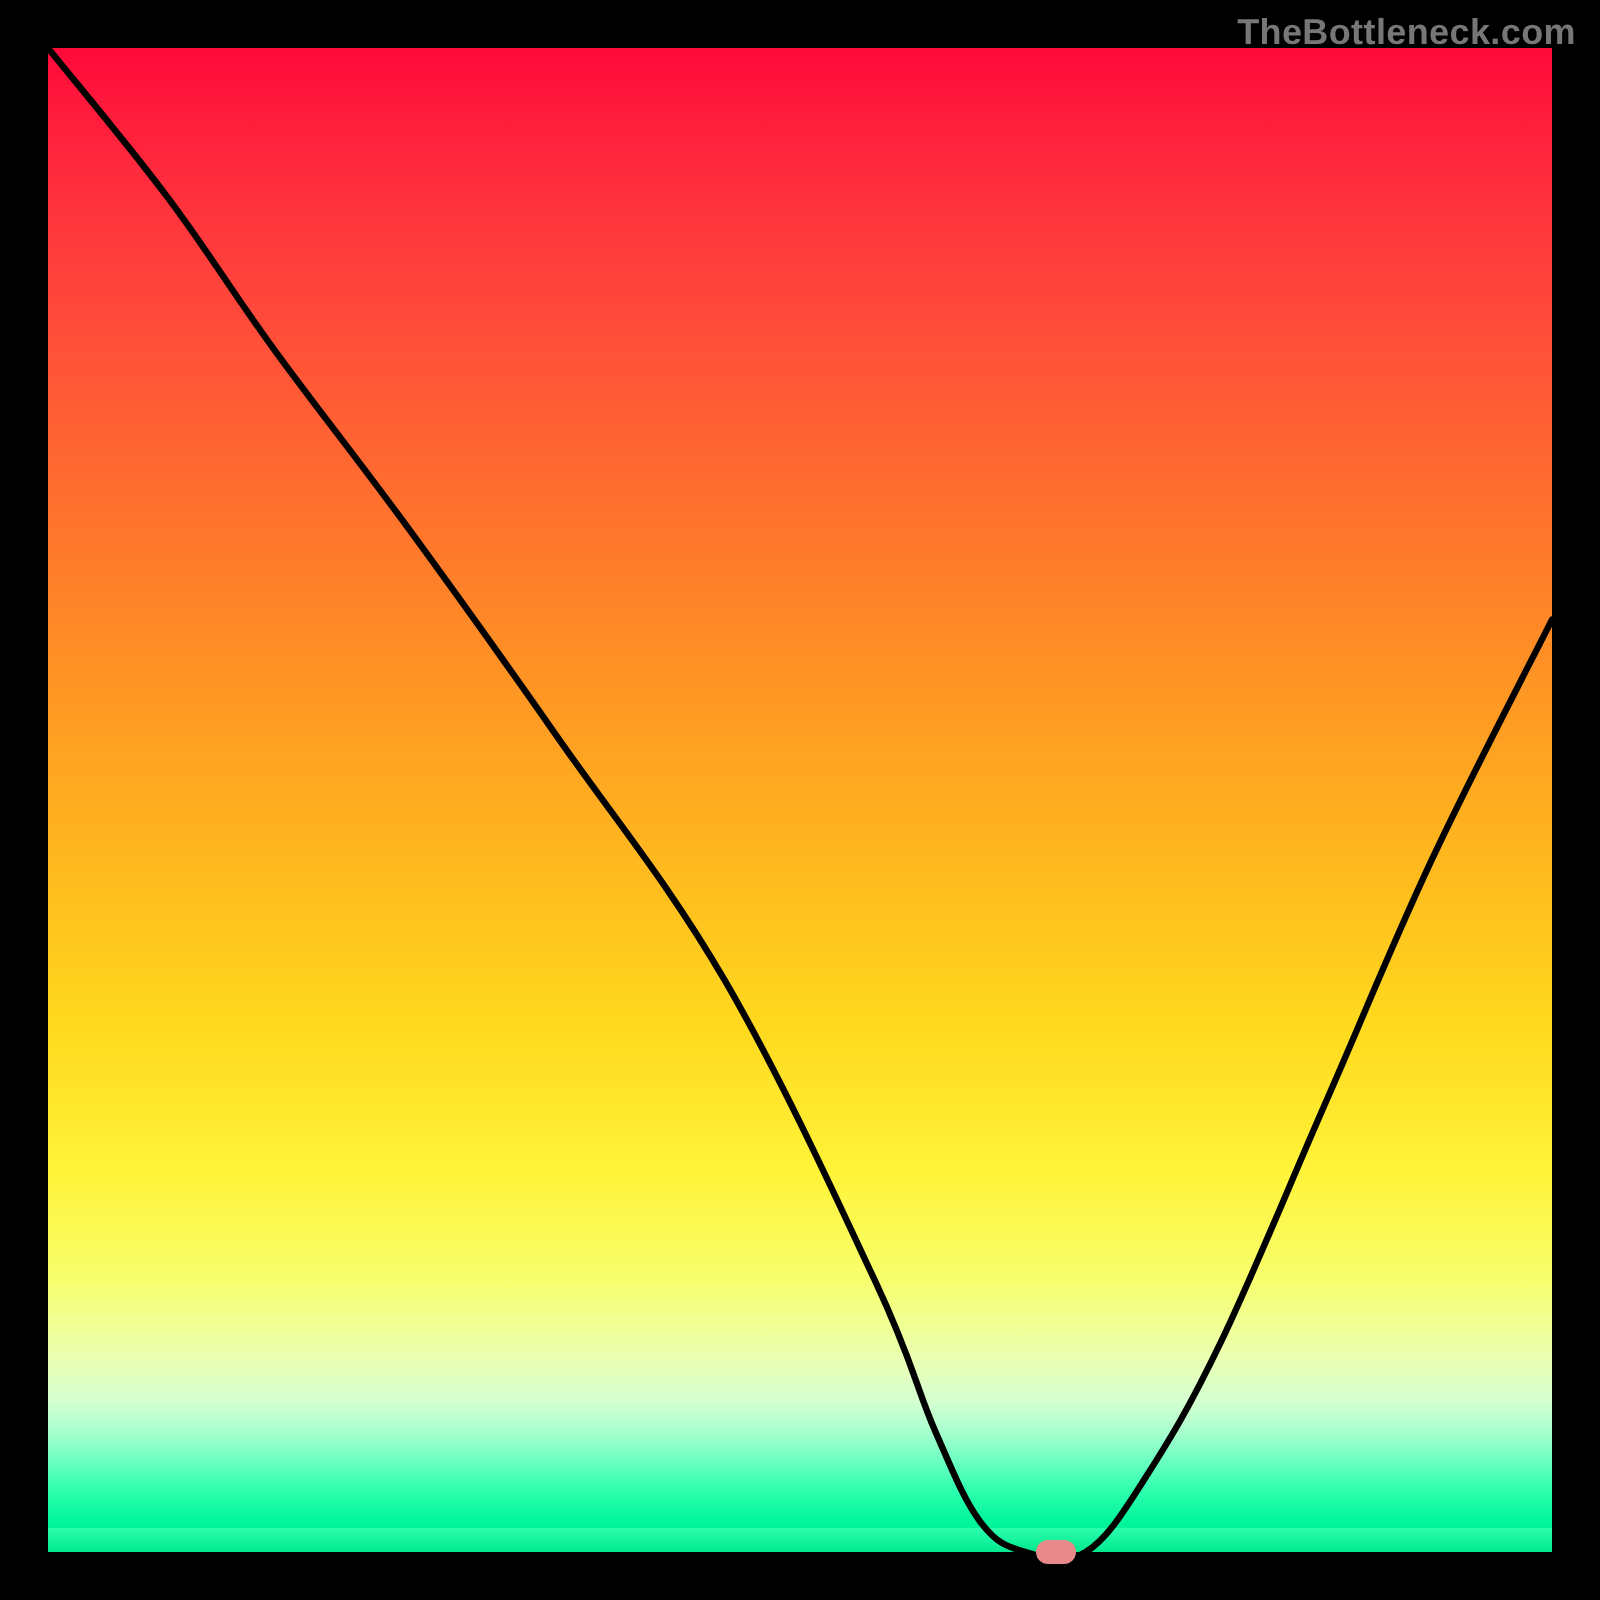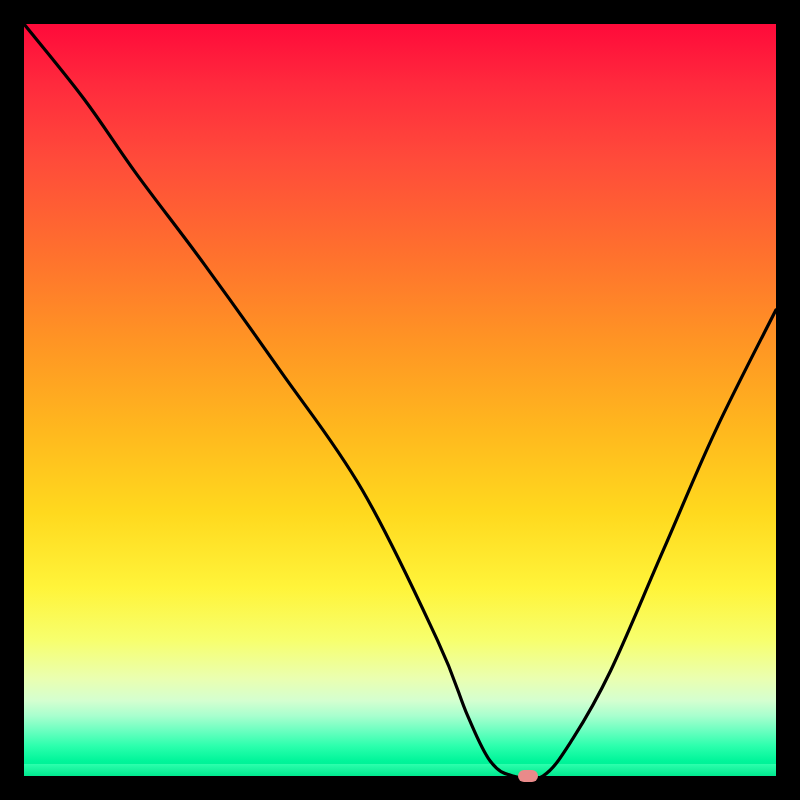--- a/index.html
+++ b/index.html
@@ -86,13 +86,14 @@
   <div class="plot-area">
     <div class="green-strip"></div>
 
     <svg class="curve" viewBox="0 0 752 752" preserveAspectRatio="none">
       <path id="curve-path" d="M 0.0 0.0 C 10.8 13.5, 39.9 48.1, 60.2 75.2 C 80.5 102.3, 91.1 120.6, 112.8 150.4 C 134.5 180.2, 154.8 205.4, 180.5 240.6 C 206.2 275.8, 227.3 305.3, 255.7 345.9 C 284.1 386.5, 310.0 417.5, 338.4 466.2 C 366.8 515.0, 394.6 576.0, 413.6 616.6 C 432.6 657.2, 434.2 670.2, 443.7 691.8 C 453.2 713.5, 458.1 726.1, 466.2 737.0 C 474.4 747.8, 479.3 749.3, 488.8 752.0 C 498.3 754.7, 508.1 758.8, 518.9 752.0 C 529.7 745.2, 536.8 733.4, 549.0 714.4 C 561.1 695.4, 570.3 680.6, 586.6 646.7 C 602.8 612.9, 620.2 569.7, 639.2 526.4 C 658.2 483.1, 671.5 449.4, 691.8 406.1 C 712.1 362.8, 741.2 307.4, 752.0 285.8" fill="none" stroke="#000" stroke-width="3.2" stroke-linejoin="round" stroke-linecap="round"></path>
     </svg>
 
     <div id="marker" class="marker" style="left: 503.84px; top: 752px; background: rgb(233, 138, 138);"></div>
   </div>
 
+  <div class="watermark">TheBottleneck.com</div>
 </div>
 
 </body></html>

